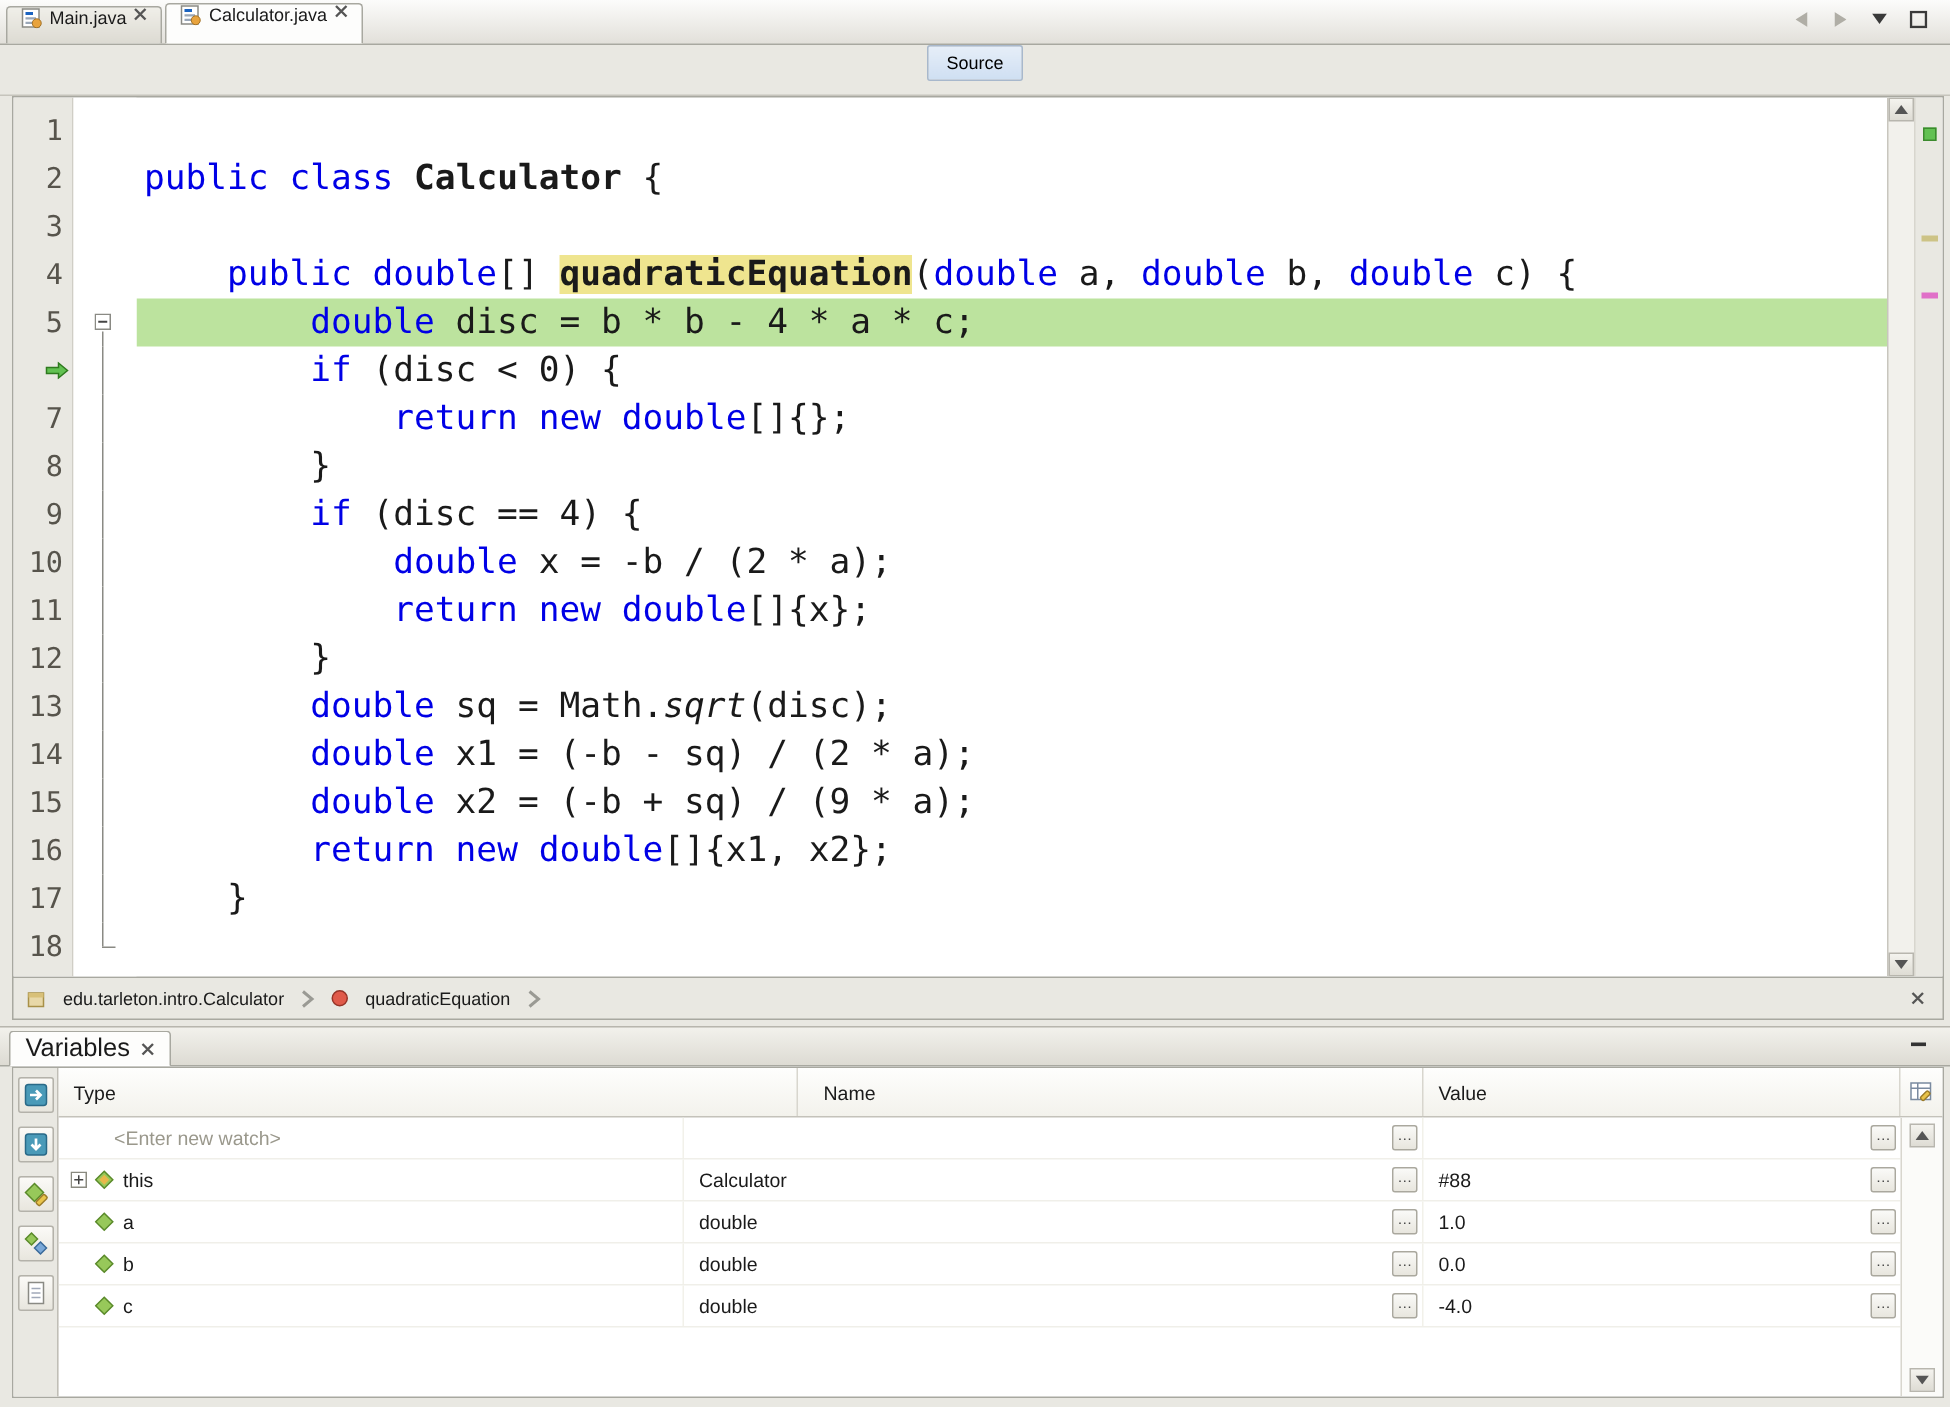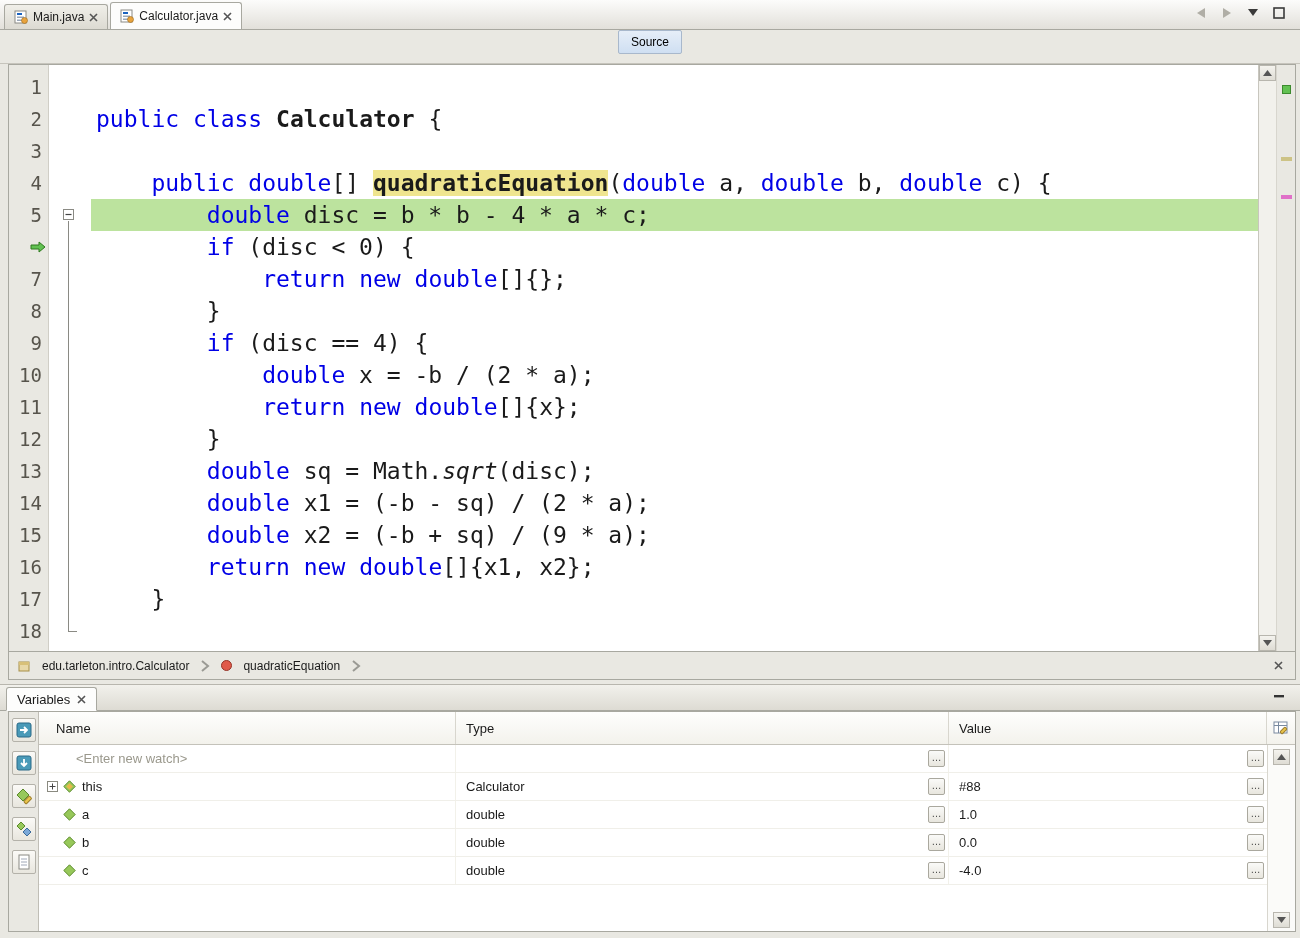--- a/index.html
+++ b/index.html
@@ -14,21 +14,21 @@
   .icbtn{display:inline-flex;align-items:center;justify-content:center;width:24px;height:24px;
          border:1px solid transparent;border-radius:2px;}
   .icbtn.sm{width:18px;height:18px;}
   .icbtn.disabled{opacity:.55;}
 
   
   .etabbar{position:absolute;left:0;top:0;right:0;height:30px;
            background:linear-gradient(#fcfcfb,#e2e0da);border-bottom:1px solid #a8a8a0;
            display:flex;align-items:flex-end;padding:0 4px;}
   .etabs{display:flex;align-items:flex-end;}
-  .etab{display:flex;align-items:center;gap:5px;height:25px;padding:0 9px;margin-right:2px;
+  .etab{display:flex;align-items:flex-start;gap:5px;height:25px;padding:0 9px;margin-right:2px;
         border:1px solid #a8a8a0;border-bottom:none;border-radius:3px 3px 0 0;
         background:linear-gradient(#f0efe9,#dcdad2);font-size:12px;cursor:default;}
   .etab.active{background:#fdfdfc;height:27px;}
   .etab-controls{margin-left:auto;display:flex;align-items:center;gap:8px;padding:0 8px 7px 0;}
 
   
   .toolbar{position:absolute;left:0;top:30px;right:0;height:34px;background:var(--chrome-bg);
            border-bottom:1px solid #c6c4bc;display:flex;align-items:center;padding:0 8px;gap:3px;flex-direction:column;}
   .tbtn{font-family:"Liberation Sans",sans-serif;font-size:12px;padding:4px 12px;border:1px solid #a8b8cc;
         border-radius:2px;background:linear-gradient(#e6eef8,#cfdff2);}
@@ -72,21 +72,21 @@
   .crumbbar{position:absolute;left:8px;top:652px;width:1288px;height:28px;background:var(--chrome-bg);
             border:1px solid #a8a8a0;border-top:none;display:flex;align-items:center;padding:0 8px;gap:11px;font-size:12px;}
   .mcircle{width:11px;height:11px;border-radius:50%;background:#e05a4a;border:1px solid #963428;display:inline-block;}
   .crumb-close{margin-left:auto;}
 
   
   .vtabbar{position:absolute;left:0;top:684px;right:0;height:27px;
            background:linear-gradient(#f2f1ec,#dddbd3);border-top:1px solid #b8b6ae;border-bottom:1px solid #a8a8a0;
            display:flex;align-items:flex-end;padding:0 6px;}
   .vtab{display:flex;align-items:center;gap:7px;height:24px;padding:0 10px;margin-bottom:-1px;
-        border:1px solid #a8a8a0;border-bottom:1px solid #fff;background:#fdfdfc;font-size:13px;border-radius:3px 3px 0 0;}
+        border:1px solid #a8a8a0;border-bottom:1px solid #fff;background:#fdfdfc;font-size:17px;border-radius:3px 3px 0 0;}
   .vmin{margin-left:auto;margin-bottom:5px;margin-right:6px;}
 
   
   .vpanel{position:absolute;left:8px;top:711px;width:1288px;height:221px;background:#fff;
           border:1px solid #a8a8a0;display:flex;}
   .vrail{width:30px;background:var(--chrome-bg);border-right:1px solid #c0beb6;display:flex;flex-direction:column;
          align-items:center;padding-top:6px;gap:9px;flex:none;}
   .vrail .icbtn{border:1px solid #b4b2aa;background:linear-gradient(#fbfaf7,#e8e6de);}
   .vmain{flex:1;display:flex;flex-direction:column;overflow:hidden;}
   .vhead{display:flex;height:33px;border-bottom:1px solid #c4c2ba;background:linear-gradient(#fefefd,#f3f2ec);
@@ -468,22 +468,22 @@
         <svg width="18" height="18">
           <rect x="4" y="2" width="10" height="14" fill="#fff" stroke="#8a8a84"></rect>
           <line x1="6" y1="6" x2="12" y2="6" stroke="#a0a8b8"></line>
           <line x1="6" y1="9" x2="12" y2="9" stroke="#a0a8b8"></line>
           <line x1="6" y1="12" x2="12" y2="12" stroke="#a0a8b8"></line>
         </svg>
       </span>
     </div>
   <div class="vmain">
     <div class="vhead">
+      <div class="vh vh-type">Type</div>
       <div class="vh vh-name">Name</div>
-      <div class="vh vh-type">Type</div>
       <div class="vh vh-value">Value</div>
       <div class="vh vh-corner">
         <span class="icbtn sm">
             <svg width="16" height="16">
               <rect x="1" y="2" width="13" height="11" fill="#fff" stroke="#7a8aa0"></rect>
               <line x1="1" y1="5.5" x2="14" y2="5.5" stroke="#7a8aa0"></line>
               <line x1="5.5" y1="2" x2="5.5" y2="13" stroke="#7a8aa0"></line>
               <rect x="9" y="7" width="3" height="7" rx="1" transform="rotate(45 10.5 10.5)" fill="#e9c44b" stroke="#9c7c2a"></rect>
             </svg>
           </span>

